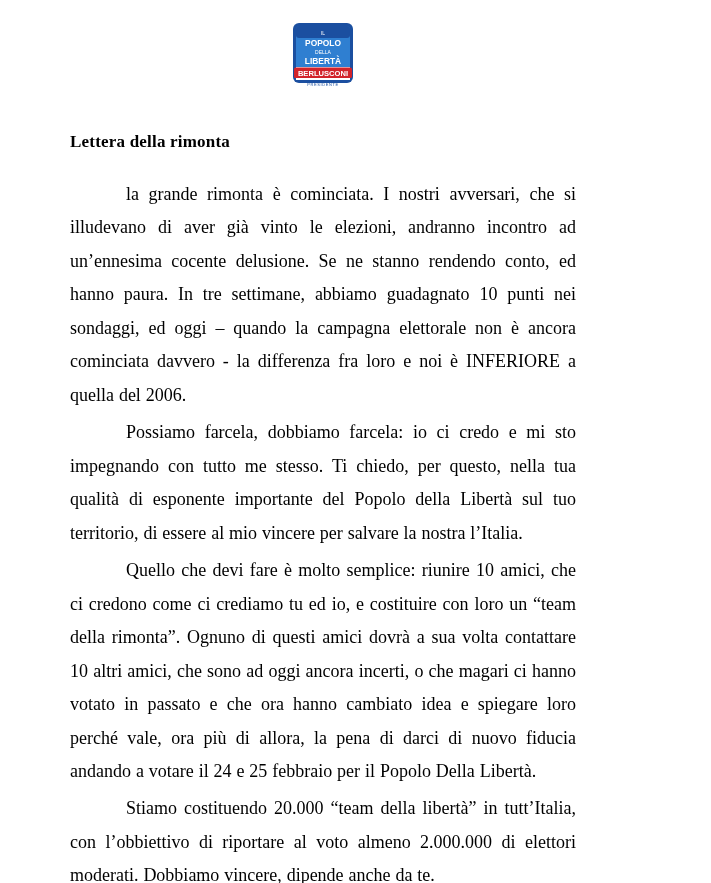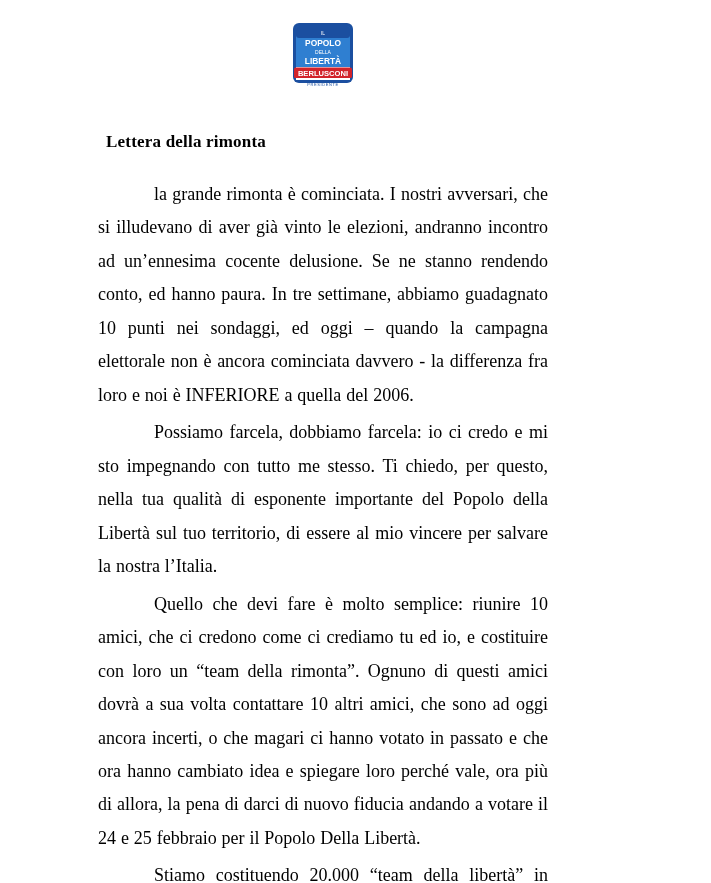--- a/index.html
+++ b/index.html
@@ -12,21 +12,21 @@
     height: 883px;
     font-family: "Liberation Serif", serif;
     color: #000000;
     overflow: hidden;
   }
   .page {
     position: relative;
     width: 646px;
     height: 883px;
     box-sizing: border-box;
-    padding: 0 98px;
+    padding: 0 70px;
   }
   .logo-wrap {
     display: flex;
     justify-content: center;
     align-items: flex-start;
     padding-top: 22px;
     padding-bottom: 14px;
   }
   .logo {
     position: relative;
@@ -35,21 +35,20 @@
   }
   .logo svg { display: block; }
 
   .doc-title {
     font-family: "Liberation Serif", serif;
     font-weight: bold;
     font-size: 17px;
     letter-spacing: 0.2px;
     margin-top: 26px;
     margin-bottom: 26px;
-    margin-left: 8px;
   }
 
   .salutation {
     font-size: 17.5px;
     margin-bottom: 14px;
   }
 
   p.body-par {
     font-size: 18px;
     line-height: 1.86;

